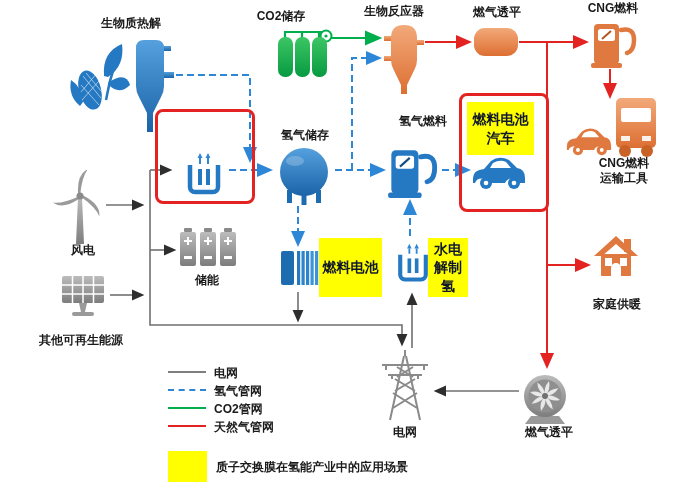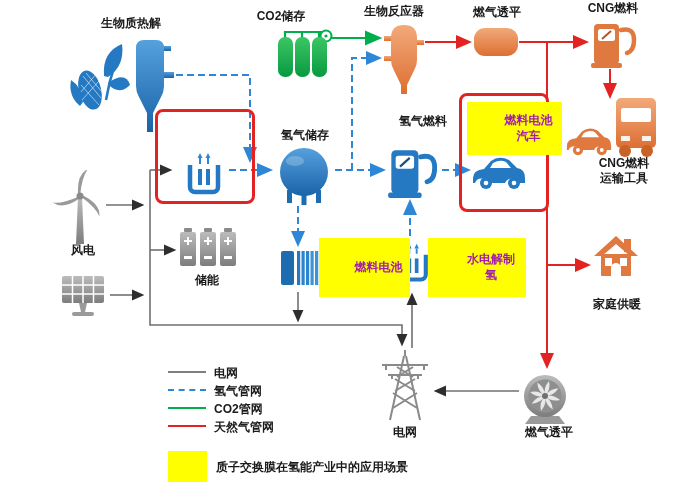--- a/index.html
+++ b/index.html
@@ -11,22 +11,22 @@
   .icon{position:absolute;line-height:0;}
   .lbl{
     position:absolute;font-size:12px;font-weight:600;color:#1a1a1a;
     text-align:center;line-height:1.25;white-space:nowrap;
   }
   .redbox{
     position:absolute;border:3px solid #e32321;border-radius:8px;background:transparent;
   }
   .ybox{
     position:absolute;background:#ffff00;display:flex;flex-direction:column;
-    align-items:center;justify-content:center;font-size:12px;font-weight:700;color:#a21caf;
-    text-align:center;line-height:1.3;padding-left:28px;
+    align-items:center;justify-content:center;font-size:14px;font-weight:700;color:#0f172a;
+    text-align:center;line-height:1.3;
   }
   .legend-line{position:absolute;width:38px;height:0;}
   .ll-grid{border-top:2.5px solid #7f7f7f;}
   .ll-h2{border-top:2.5px dashed #2e86d6;}
   .ll-co2{border-top:2.5px solid #00ae4c;}
   .ll-ng{border-top:2.5px solid #e32321;}
   .legend-label{position:absolute;font-size:12px;font-weight:600;color:#1a1a1a;white-space:nowrap;}
   .note-swatch{position:absolute;background:#ffff00;}
 </style>
 </head>
@@ -352,38 +352,39 @@
 
   <div class="ybox" style="left:467px;top:102px;width:67px;height:53px;">
     <span>燃料电池</span>
     <span>汽车</span>
   </div>
 
   <div class="ybox" style="left:319px;top:238px;width:63px;height:59px;">
     <span>燃料电池</span>
   </div>
 
-  <div class="ybox" style="left:428px;top:238px;width:70px;height:59px;">
+  <div class="ybox" style="left:428px;top:238px;width:40px;height:59px;">
     <span>水电解制</span>
     <span>氢</span>
   </div>
 
   <div class="lbl" style="left:85px;top:16px;width:92px;">生物质热解</div>
   <div class="lbl" style="left:248px;top:9px;width:66px;">CO2储存</div>
   <div class="lbl" style="left:356px;top:4px;width:76px;">生物反应器</div>
   <div class="lbl" style="left:458px;top:5px;width:78px;">燃气透平</div>
   <div class="lbl" style="left:578px;top:1px;width:70px;">CNG燃料</div>
   <div class="lbl" style="left:274px;top:128px;width:62px;">氢气储存</div>
   <div class="lbl" style="left:392px;top:114px;width:62px;">氢气燃料</div>
   <div class="lbl" style="left:588px;top:156px;width:72px;">
     <span>CNG燃料</span><br>
     <span>运输工具</span>
   </div>
   <div class="lbl" style="left:58px;top:243px;width:50px;">风电</div>
   <div class="lbl" style="left:182px;top:273px;width:50px;">储能</div>
+  <div class="lbl" style="left:26px;top:333px;width:110px;">其他可再生能源</div>
   <div class="lbl" style="left:380px;top:425px;width:50px;">电网</div>
   <div class="lbl" style="left:516px;top:425px;width:66px;">燃气透平</div>
   <div class="lbl" style="left:584px;top:281px;width:66px;margin-top:16px;">家庭供暖</div>
 
   <div class="legend-line ll-grid" style="left:168px;top:371px;"></div>
   <div class="legend-label" style="left:214px;top:365px;">电网</div>
 
   <div class="legend-line ll-h2" style="left:168px;top:389px;"></div>
   <div class="legend-label" style="left:214px;top:383px;">氢气管网</div>
 

